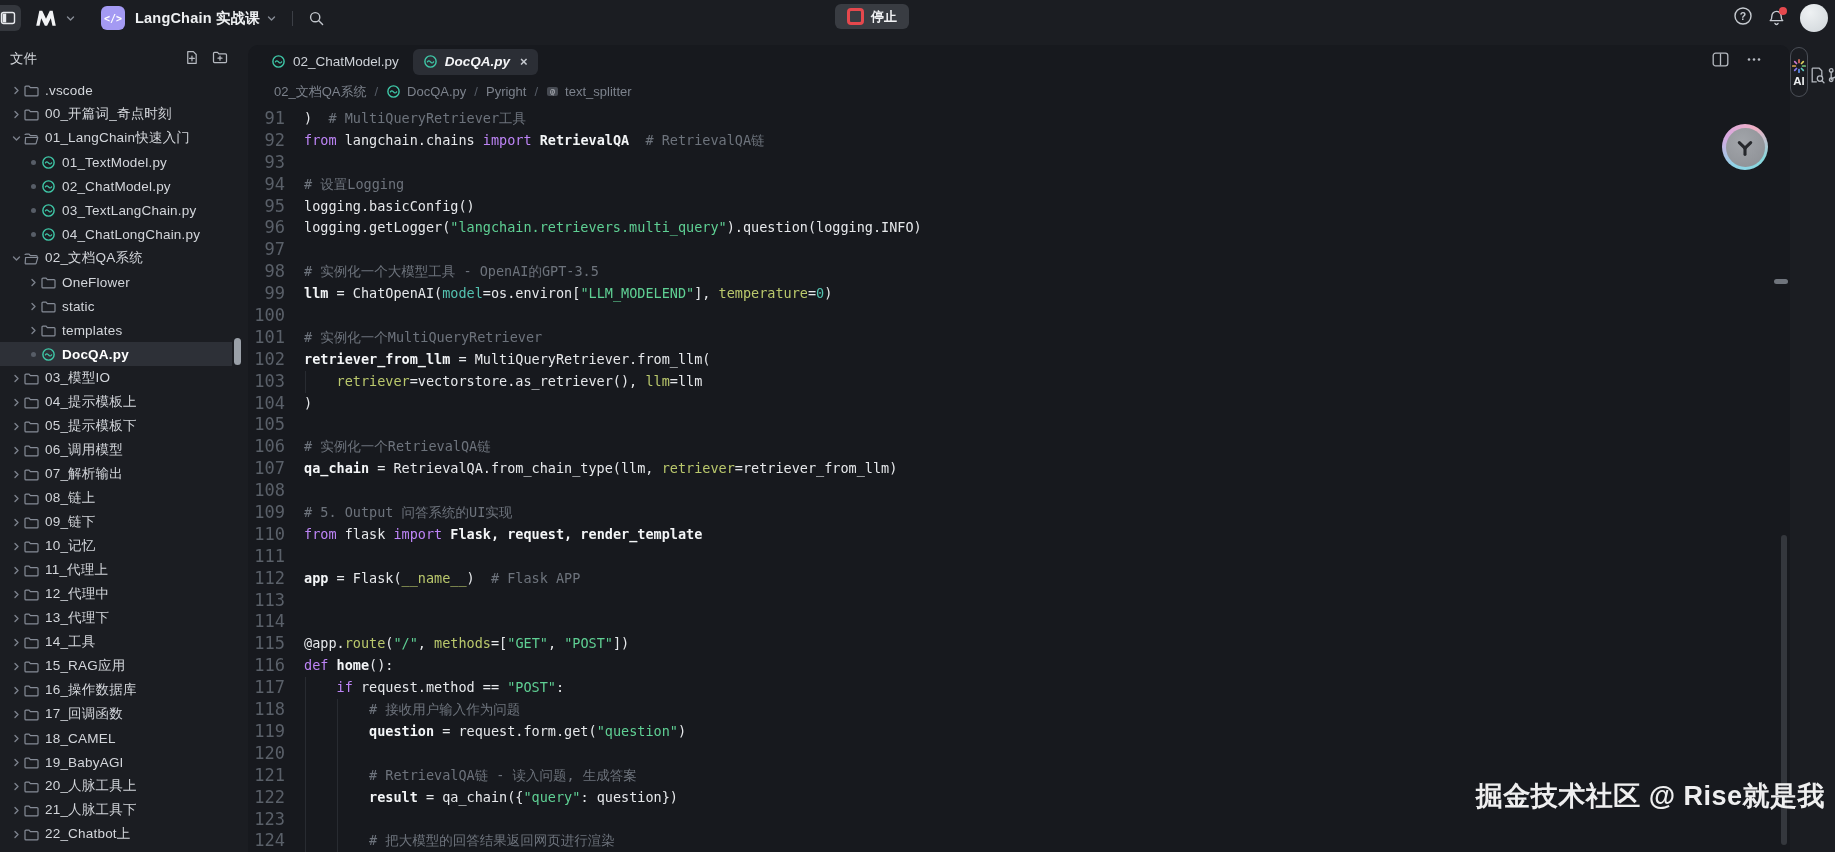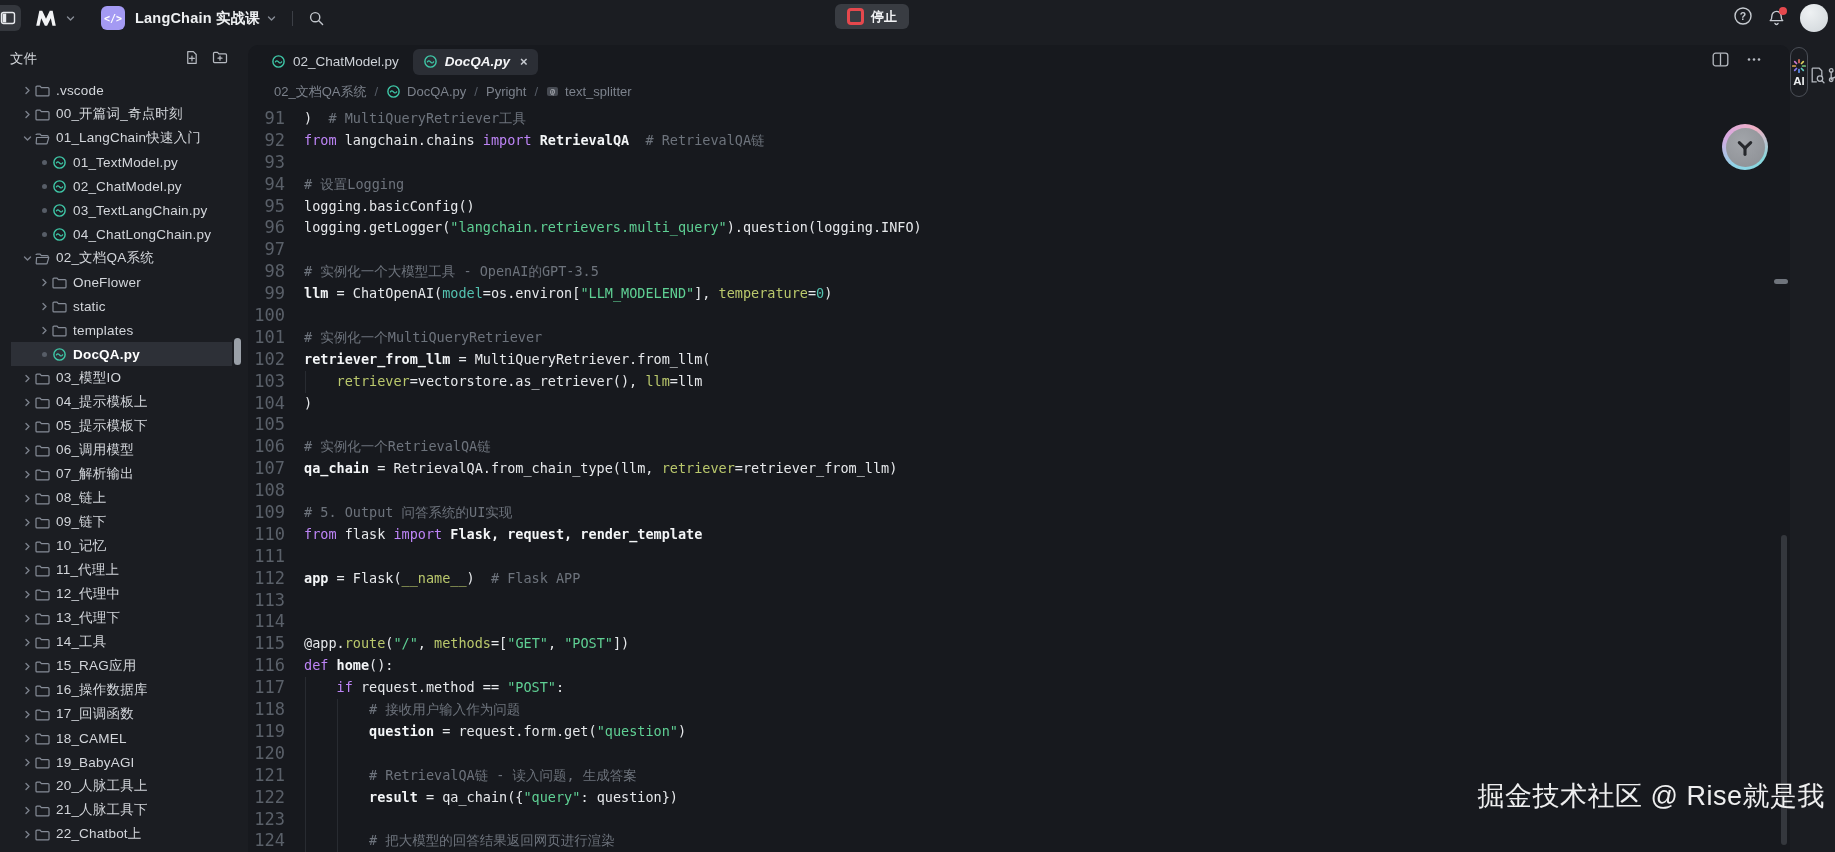--- a/index.html
+++ b/index.html
@@ -24,21 +24,21 @@
   .stop-glyph{width:11px;height:11px;border:3px solid var(--stop-red,#e5484d);border-radius:4px;}
   .stop-label{font-size:13px;font-weight:700;color:#f2f3f5;}
   .tb-right{position:absolute;right:7px;top:0;height:36px;display:flex;align-items:center;gap:14px;}
   .bell-wrap{position:relative;display:flex;}
   .bell-dot{position:absolute;right:-1px;top:-2px;width:8px;height:8px;border-radius:50%;background:var(--stop-red,#e5484d);}
   .avatar{width:28px;height:28px;border-radius:50%;background:radial-gradient(circle at 35% 30%,#eef1f3,#cfd5d9);}
   
   .sidebar{position:absolute;left:0;top:36px;width:232px;bottom:0;}
   .sb-header{position:absolute;left:10px;top:12px;right:4px;height:22px;display:flex;align-items:center;font-size:13.5px;color:#d3d6db;}
   .sb-actions{position:absolute;right:0;top:0;display:flex;gap:13px;align-items:center;height:22px;}
-  #file-tree{position:absolute;left:11px;right:0;top:42px;}
+  #file-tree{position:absolute;left:0;right:0;top:42px;}
   .tree-row{display:flex;align-items:center;height:24px;font-size:13.5px;color:var(--text-tree,#d3d6db);white-space:nowrap;}
   .tree-row.selected{background:var(--selected-row-bg,#2d3037);}
   .tree-row.selected .tr-label{font-weight:700;color:#ffffff;}
   .tr-pad{flex:none;}
   .tr-slot{flex:none;width:16px;display:flex;align-items:center;justify-content:center;}
   .tr-icon{flex:none;width:20px;display:flex;align-items:center;}
   .tr-label{padding-left:1px;letter-spacing:.2px;}
   .mod-dot{width:5px;height:5px;border-radius:50%;background:#575d67;}
   .splitter-pill{position:absolute;left:234px;top:338px;width:7px;height:27px;border-radius:4px;background:#9aa0a8;}
   
@@ -72,21 +72,21 @@
   .ai-pill{width:30px;height:48px;border:1px solid #4b4f57;border-radius:16px;display:flex;flex-direction:column;
     align-items:center;justify-content:center;gap:1px;margin-top:2px;margin-bottom:7px;}
   .ai-label{font-size:11.5px;font-weight:700;color:#eceef0;}
   .rail-cell{height:37px;display:flex;align-items:center;justify-content:center;}
   .rail-divider{width:22px;height:1px;background:#34373d;margin:8px 0;}
   
   .float-badge{position:absolute;left:1722px;top:124px;width:46px;height:46px;border-radius:50%;padding:0;
     background:conic-gradient(from 210deg,#8fd4e8,#d8a8e0,#f0b0c4,#88d8dc,#8fd4e8);display:flex;align-items:center;justify-content:center;}
   .float-badge-inner{width:39px;height:39px;border-radius:50%;background:radial-gradient(circle at 40% 35%,#a2a5aa,#8b8e93);
     display:flex;align-items:center;justify-content:center;}
-  .watermark{position:absolute;right:10px;top:778px;font-size:27px;font-weight:400;color:rgba(255,255,255,.93);
+  .watermark{position:absolute;right:10px;top:778px;font-size:27px;font-weight:700;color:rgba(255,255,255,.93);
     letter-spacing:.5px;white-space:nowrap;}
 </style>
 </head>
 <body>
 
 <div class="stage">
 
   <div class="topbar">
     <div class="panel-toggle">
       <svg width="16" height="16" viewBox="0 0 16 16">

